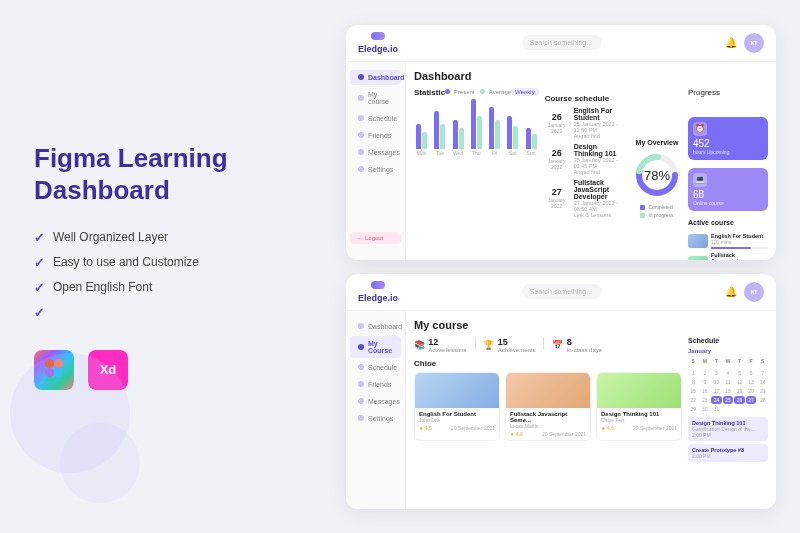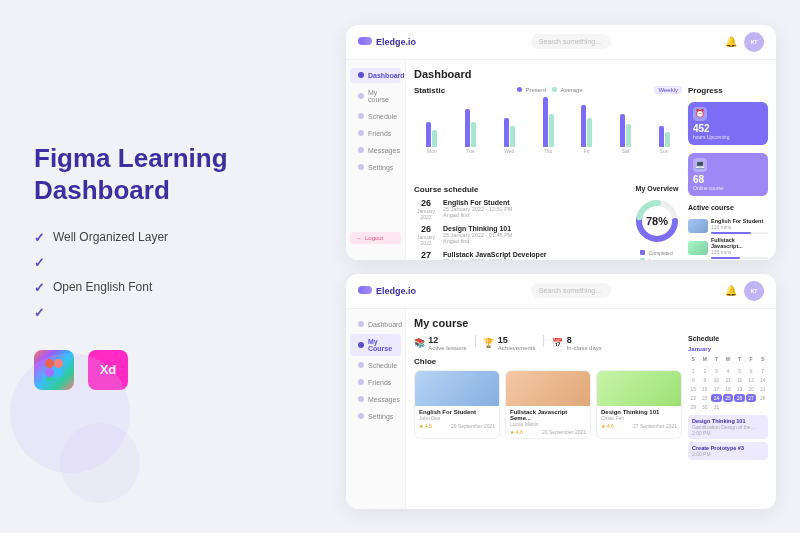--- a/index.html
+++ b/index.html
@@ -99,25 +99,26 @@
     .card-topbar {
       display: flex;
       align-items: center;
       justify-content: space-between;
       padding: 7px 12px;
       border-bottom: 1px solid #f0f0f0;
       flex-shrink: 0;
     }
     .card-brand {
       display: flex;
-      align-items: flex-start;
+      align-items: center;
       gap: 4px;
       font-size: 9px;
       font-weight: 700;
       color: #3d2fa0;
+      flex-direction: column;
     }
     .brand-dot {
       width: 14px;
       height: 8px;
       background: linear-gradient(to right, #7c6df5, #a78bfa);
       border-radius: 4px;
     }
     .card-search {
       background: #f5f5f5;
       border-radius: 10px;
@@ -221,22 +222,22 @@
 
     
     .dash1-layout {
       display: flex;
       gap: 6px;
       height: 100%;
     }
     .dash1-left {
       flex: 1.4;
       display: flex;
-      flex-direction: column;
-      gap: 22px;
+      flex-direction: row;
+      gap: 6px;
     }
     .dash1-right {
       width: 80px;
       display: flex;
       flex-direction: column;
       gap: 4px;
     }
 
     
     .stat-section {
@@ -354,37 +355,37 @@
       color: #aaa;
     }
     .schedule-teacher {
       font-size: 5.5px;
       color: #aaa;
     }
 
     
     .progress-title {
       font-size: 8px;
-      font-weight: 700;
-      color: #222;
-      margin-bottom: 3px;
+      font-weight: 400;
+      color: #222;
+      margin-bottom: 16px;
     }
     .progress-card {
       background: #7c6df5;
       border-radius: 6px;
       padding: 5px;
       margin-bottom: 4px;
       color: white;
     }
     .progress-card.light {
       background: #9d88f5;
     }
     .progress-num {
       font-size: 10px;
-      font-weight: 700;
+      font-weight: 400;
     }
     .progress-label {
       font-size: 5px;
       opacity: 0.8;
     }
     .progress-icon-wrap {
       width: 14px;
       height: 14px;
       background: rgba(255,255,255,0.3);
       border-radius: 4px;
@@ -465,22 +466,22 @@
     .donut-wrap {
       position: relative;
       width: 50px;
       height: 50px;
     }
     .donut-label {
       position: absolute;
       top: 50%;
       left: 50%;
       transform: translate(-50%, -50%);
-      font-size: 11px;
-      font-weight: 700;
+      font-size: 13px;
+      font-weight: 400;
       color: #222;
     }
     .donut-legend {
       display: flex;
       flex-direction: column;
       gap: 2px;
       margin-top: 4px;
       font-size: 5px;
       color: #888;
     }
@@ -652,20 +653,21 @@
 <div class="left-panel">
   <h1>Figma Learning Dashboard</h1>
 
   <ul class="feature-list">
     <li>
       <span class="checkmark">✓</span>
       <span>Well Organized Layer</span>
     </li>
     <li>
       <span class="checkmark">✓</span>
+      <span>Easy to use and Customize</span>
     </li>
     <li>
       <span class="checkmark">✓</span>
       <span>Open English Font</span>
     </li>
     <li>
       <span class="checkmark">✓</span>
     </li>
   </ul>
 

